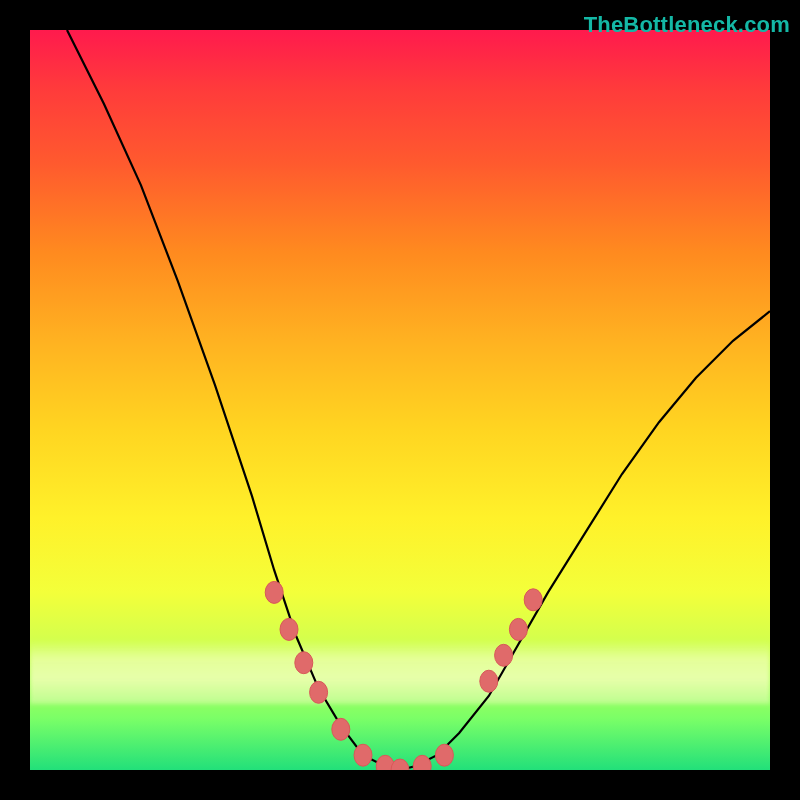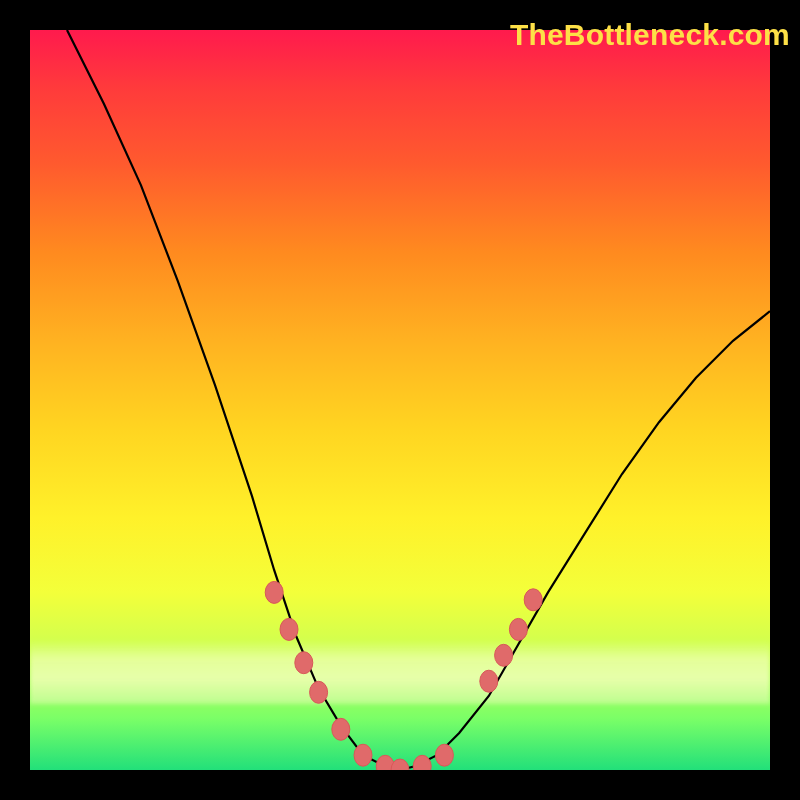--- a/index.html
+++ b/index.html
@@ -12,24 +12,24 @@
     background: #000;
   }
   .frame {
     position: relative;
     width: 800px;
     height: 800px;
     background: #000;
   }
   .watermark {
     position: absolute;
-    top: 18px;
+    top: 12px;
     right: 10px;
-    color: #fde047;
-    font-size: 30px;
+    color: #14b8a6;
+    font-size: 22px;
     font-weight: 600;
     letter-spacing: 0.2px;
     z-index: 5;
   }
   .plot-area {
     position: absolute;
     left: 30px;
     top: 30px;
     width: 740px;
     height: 740px;

